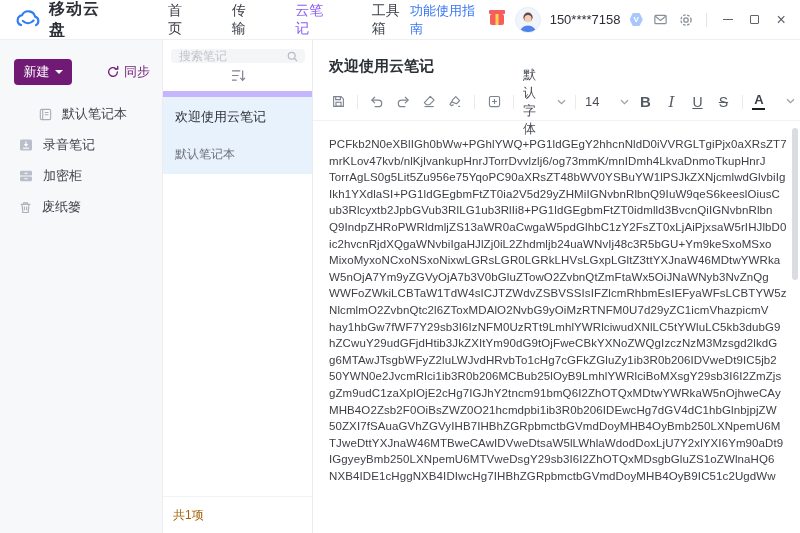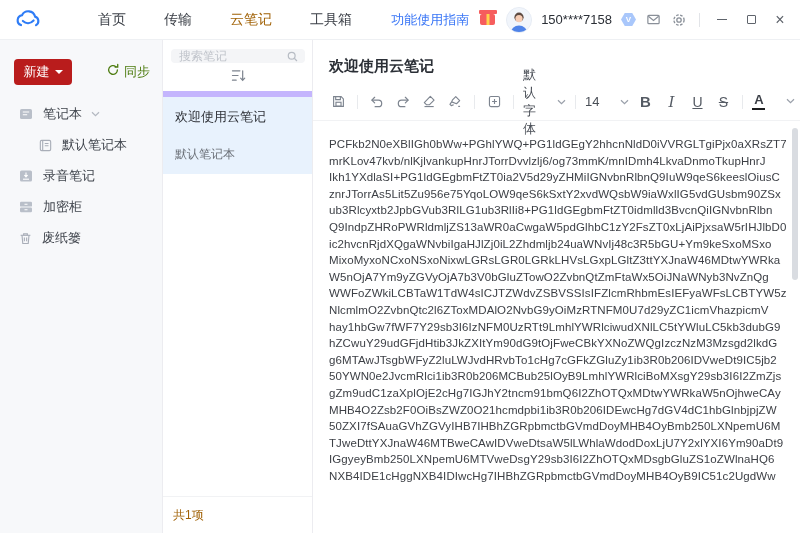--- a/index.html
+++ b/index.html
@@ -6,21 +6,21 @@
   html,body { width:800px; height:533px; overflow:hidden; }
   body { font-family:"Liberation Sans", sans-serif; background:#fff; color:#333; }
   .app { width:800px; height:533px; display:flex; flex-direction:column; }
 
   
   .header { height:40px; flex:none; display:flex; align-items:center; padding:0 10px 0 14px; border-bottom:1px solid #eef0f3; background:#fff; }
   .logo { display:flex; align-items:center; gap:7px; }
   .logo-text { font-size:16px; font-weight:bold; color:#2b2f36; letter-spacing:1px; }
   .nav { display:flex; gap:38px; margin-left:56px; font-size:14px; color:#3c4048; }
   .nav-item { cursor:pointer; }
-  .nav-item.active { color:#a16207; font-weight:500; }
+  .nav-item.active { color:#8b5cf6; font-weight:500; }
   .header-right { margin-left:auto; display:flex; align-items:center; gap:9px; }
   .guide { color:#3875f6; font-size:13px; cursor:pointer; }
   .gift { position:relative; width:15px; height:11px; background:#f65d5d; border-radius:2px; margin:0 2px; }
   .gift::before { content:""; position:absolute; left:50%; top:-4px; bottom:0; width:3px; transform:translateX(-50%); background:#ffd34d; }
   .gift::after { content:""; position:absolute; top:-4px; left:-1.5px; right:-1.5px; height:4px; background:#f65d5d; border-radius:1px; }
   .avatar { width:26px; height:26px; border-radius:50%; overflow:hidden; background:#eef3fb; border:1px solid #e7ecf4; flex:none; }
   .phone { font-size:13px; color:#2b2f36; }
   .vip { width:15px; height:13px; background:#a9c7fb; clip-path:polygon(25% 0,75% 0,100% 50%,75% 100%,25% 100%,0 50%); color:#fff; font-size:8px; font-weight:bold; display:flex; align-items:center; justify-content:center; }
   .hicon { color:#8a9099; display:flex; align-items:center; cursor:pointer; }
   .win-sep { width:1px; height:14px; background:#e2e4e8; margin:0 3px; }
@@ -28,23 +28,23 @@
   .min-glyph { width:10px; height:1.5px; background:#5f646c; }
   .max-glyph { width:9px; height:9px; border:1.4px solid #5f646c; border-radius:1px; }
   .close-glyph { font-size:16px; line-height:1; color:#5f646c; }
 
   
   .main-row { flex:1; display:flex; min-height:0; }
 
   
   .sidebar { width:163px; flex:none; background:#f7f8fa; border-right:1px solid #ececf0; padding-top:19px; }
   .sidebar-top { display:flex; align-items:center; justify-content:space-between; padding:0 12px 0 14px; margin-bottom:14px; }
-  .new-btn { width:58px; height:26px; background:#b91c1c; color:#fff; border:none; border-radius:4px; font-size:13px; display:flex; align-items:center; justify-content:center; gap:5px; cursor:pointer; font-family:inherit; }
+  .new-btn { width:58px; height:26px; background:#701a75; color:#fff; border:none; border-radius:4px; font-size:13px; display:flex; align-items:center; justify-content:center; gap:5px; cursor:pointer; font-family:inherit; }
   .new-caret { width:0; height:0; border-left:4px solid transparent; border-right:4px solid transparent; border-top:4.5px solid #fff; }
-  .sync { display:flex; gap:4px; color:#4d7c0f; font-size:13px; cursor:pointer; }
+  .sync { display:flex; align-items:center; gap:4px; color:#701a75; font-size:13px; cursor:pointer; }
   .side-item { height:30px; display:flex; align-items:center; gap:9px; padding:0 10px 0 14px; font-size:13px; color:#40454d; margin:1px 4px; border-radius:4px; cursor:pointer; }
   .side-item.active { background:#fff; color:#3875f6; }
   .side-item .count { margin-left:auto; color:#60646b; font-size:12px; }
   .side-item.child { padding-left:34px; }
   .side-icon { display:flex; align-items:center; flex:none; }
   .chev-gray { color:#b3b8c0; display:flex; }
 
   
   .list-col { width:150px; flex:none; background:#fff; border-right:1px solid #ececf0; display:flex; flex-direction:column; }
   .search-row { display:flex; align-items:center; gap:6px; padding:9px 7px 9px 8px; border-bottom:6px solid #c4b5fd;flex-direction:column; }
@@ -91,20 +91,21 @@
 <div class="app">
 
   <div class="header">
     <div class="logo">
       <span>
         <svg width="28" height="21" viewBox="0 0 30 22" fill="none" stroke="#2e7cf6" stroke-width="2.3" stroke-linecap="round">
           <path d="M7.5 17 A5.5 5.5 0 0 1 8.6 6.4 A7.5 7.5 0 0 1 22.6 7.9 A5 5 0 0 1 23.6 17"></path>
           <path d="M9.5 12.6 c3.5 3.2 8 3 11.5 -0.6"></path>
         </svg>
       </span>
+      <span class="logo-text">移动云盘</span>
     </div>
     <div class="nav">
       <span class="nav-item">首页</span>
       <span class="nav-item">传输</span>
       <span class="nav-item active">云笔记</span>
       <span class="nav-item">工具箱</span>
     </div>
     <div class="header-right">
       <span class="guide">功能使用指南</span>
       <span class="gift"></span>
@@ -156,34 +157,20 @@
             <svg width="14" height="14" viewBox="0 0 16 16" fill="none" stroke="currentColor" stroke-width="1.5" stroke-linecap="round">
               <path d="M13 8 a5 5 0 1 1 -1.8 -3.85"></path>
               <path d="M13.4 1.6 V4.6 H10.4"></path>
             </svg>
           </span>
           <span>同步</span>
         </span>
       </div>
 
 
-      <div class="side-item">
-        <span class="side-icon">
-          <svg width="16" height="16" viewBox="0 0 16 16">
-            <rect x="2" y="3" width="12" height="10" rx="1.6" fill="#b9bfc9"></rect>
-            <path d="M4.8 6 H11.2 M4.8 8.7 H9.2" stroke="#fff" stroke-width="1.1"></path>
-          </svg>
-        </span>
-        <span>笔记本</span>
-        <span class="chev-gray">
-          <svg width="9" height="6" viewBox="0 0 9 6" fill="none" stroke="currentColor" stroke-width="1.2">
-              <path d="M1 1.3 L4.5 4.7 L8 1.3"></path>
-            </svg>
-        </span>
-      </div>
 
       <div class="side-item child">
         <span class="side-icon">
           <svg width="15" height="15" viewBox="0 0 16 16" fill="none" stroke="#a9aeb8" stroke-width="1.2">
             <rect x="2.5" y="2.5" width="11" height="11" rx="1.4"></rect>
             <path d="M5 2.8 V13.2"></path>
             <path d="M7.2 5.8 H11.2 M7.2 8.2 H11.2"></path>
           </svg>
         </span>
         <span>默认笔记本</span>
@@ -339,22 +326,22 @@
                 <path d="M1 1.3 L4.5 4.7 L8 1.3"></path>
               </svg>
           </span>
         </span>
         <span class="tb more">»</span>
       </div>
 
       <div class="editor-body">
           <div class="code-line">PCFkb2N0eXBlIGh0bWw+PGhlYWQ+PG1ldGEgY2hhcnNldD0iVVRGLTgiPjx0aXRsZT7</div>
           <div class="code-line">mrKLov47kvb/nlKjlvankupHnrJTorrDvvlzlj6/og73mmK/mnIDmh4LkvaDnmoTkupHnrJ</div>
+          <div class="code-line">TorrAgLS0g5Lit5Zu956e75YqoPC90aXRsZT48bWV0YSBuYW1lPSJkZXNjcmlwdGlvbiIg</div>
           <div class="code-line">Ikh1YXdlaSI+PG1ldGEgbmFtZT0ia2V5d29yZHMiIGNvbnRlbnQ9IuW9qeS6keeslOiusC</div>
-          <div class="code-line">znrJTorrAs5Lit5Zu956e75YqoLOW9qeS6kSxtY2xvdWQsbW9iaWxlIG5vdGUsbm90ZSx</div>
           <div class="code-line">ub3Rlcyxtb2JpbGVub3RlLG1ub3RlIi8+PG1ldGEgbmFtZT0idmlld3BvcnQiIGNvbnRlbn</div>
           <div class="code-line">Q9IndpZHRoPWRldmljZS13aWR0aCwgaW5pdGlhbC1zY2FsZT0xLjAiPjxsaW5rIHJlbD0</div>
           <div class="code-line">ic2hvcnRjdXQgaWNvbiIgaHJlZj0iL2Zhdmljb24uaWNvIj48c3R5bGU+Ym9keSxoMSxo</div>
           <div class="code-line">MixoMyxoNCxoNSxoNixwLGRsLGR0LGRkLHVsLGxpLGltZ3ttYXJnaW46MDtwYWRka</div>
           <div class="code-line">W5nOjA7Ym9yZGVyOjA7b3V0bGluZTowO2ZvbnQtZmFtaWx5OiJNaWNyb3NvZnQg</div>
           <div class="code-line">WWFoZWkiLCBTaW1TdW4sICJTZWdvZSBVSSIsIFZlcmRhbmEsIEFyaWFsLCBTYW5zLV</div>
           <div class="code-line">NlcmlmO2ZvbnQtc2l6ZToxMDAlO2NvbG9yOiMzRTNFM0U7d29yZC1icmVhazpicmV</div>
           <div class="code-line">hay1hbGw7fWF7Y29sb3I6IzNFM0UzRTt9LmhlYWRlciwudXNlLC5tYWluLC5kb3dubG9</div>
           <div class="code-line">hZCwuY29udGFjdHtib3JkZXItYm90dG9tOjFweCBkYXNoZWQgIzczNzM3Mzsgd2lkdG</div>
           <div class="code-line">g6MTAwJTsgbWFyZ2luLWJvdHRvbTo1cHg7cGFkZGluZy1ib3R0b206IDVweDt9IC5jb2</div>

